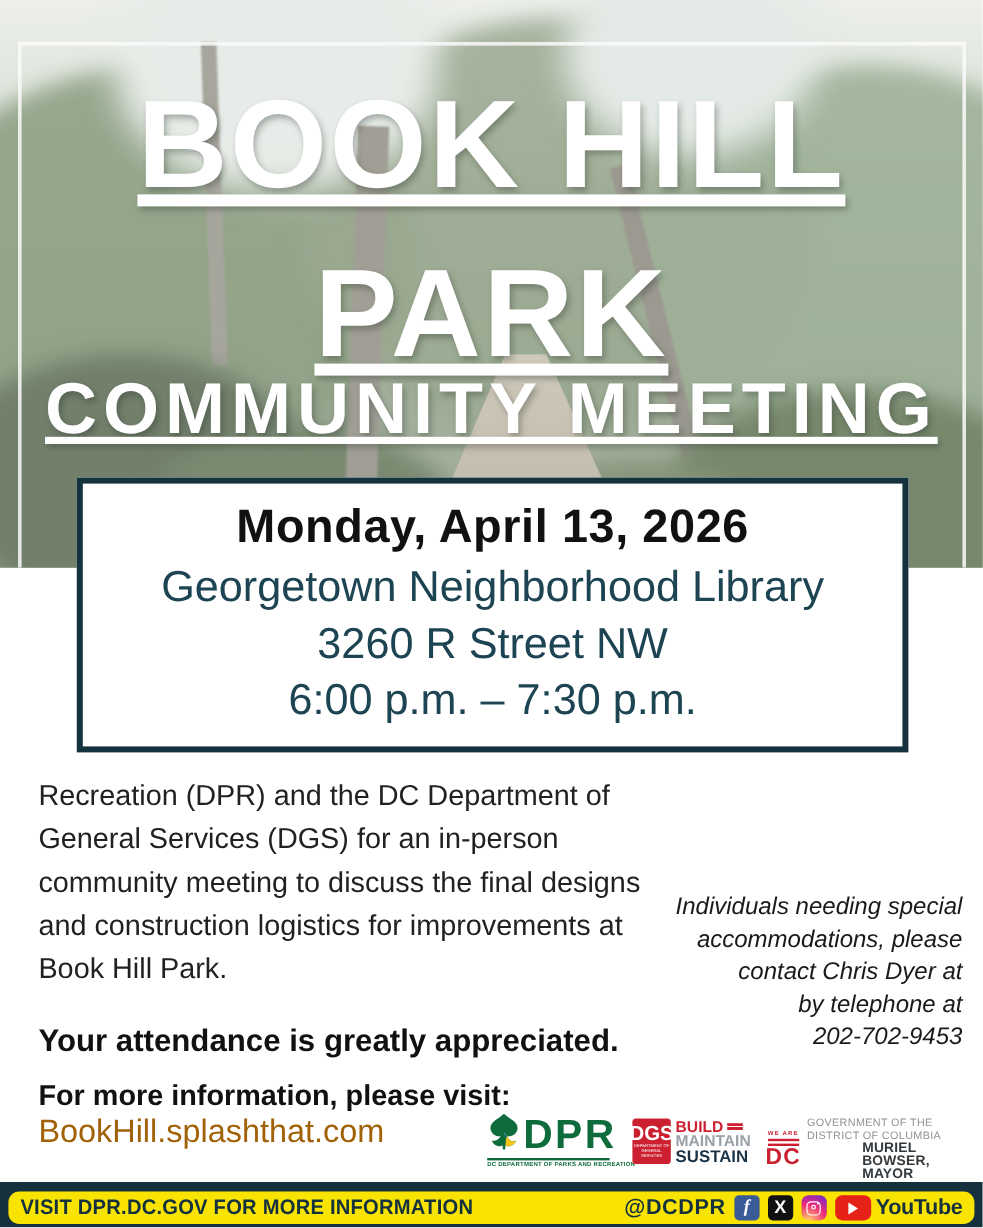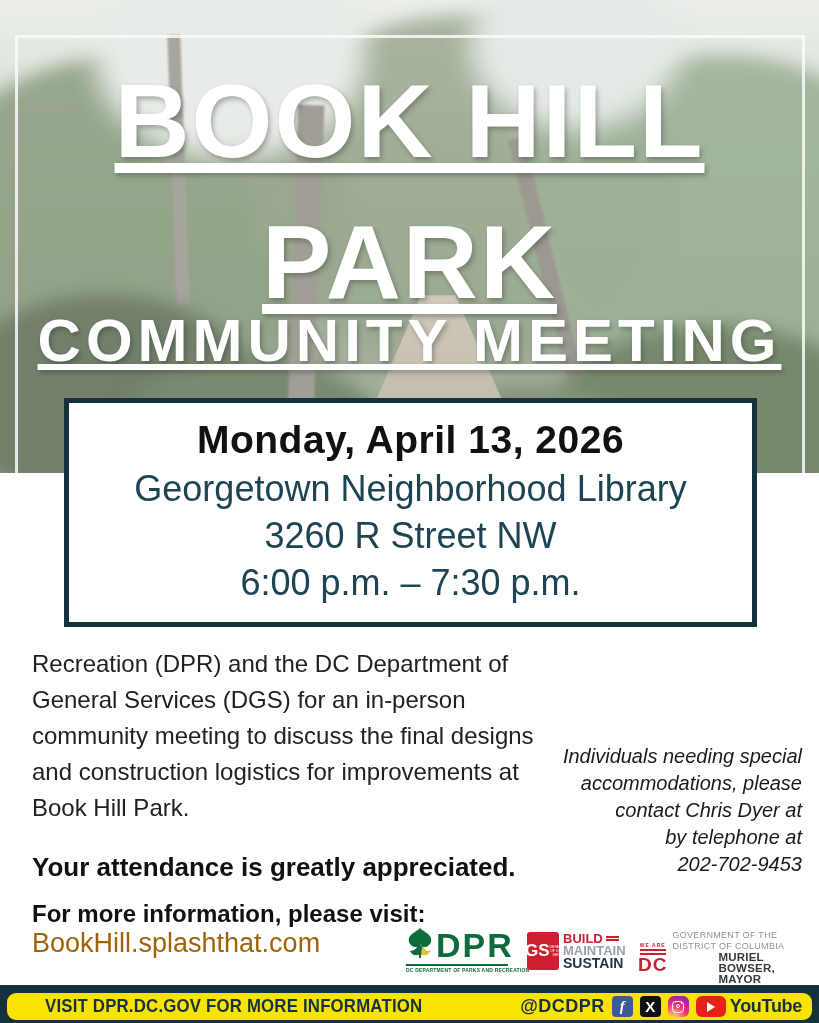--- a/index.html
+++ b/index.html
@@ -60,42 +60,42 @@
   }
   .accommodations a{color:#1a1a1a;text-decoration:underline;font-style:italic;}
   
   .dpr-logo{position:absolute;left:406px;top:927px;width:102px;}
   .dpr-row{display:flex;align-items:center;gap:2px;}
   .dpr-name{color:#0e6b3c;font-size:34px;font-weight:700;letter-spacing:2px;line-height:34px;}
   .dpr-tag{display:block;margin-top:1px;border-top:2px solid #0e6b3c;color:#0e6b3c;
     font-size:5px;font-weight:700;letter-spacing:.2px;padding-top:1px;white-space:nowrap;}
   .dgs-logo{position:absolute;left:527px;top:932px;display:flex;gap:4px;}
   .dgs-square{width:32px;height:38px;background:#cc2031;border-radius:3px;color:#fff;
-    display:flex;flex-direction:row;align-items:center;justify-content:center;}
+    display:flex;flex-direction:column;align-items:center;justify-content:center;}
   .dgs-name{font-size:17px;font-weight:700;line-height:16px;}
   .dgs-sub{font-size:3.5px;line-height:4px;text-align:center;}
   .dgs-words{display:flex;flex-direction:column;justify-content:center;line-height:12px;}
   .dgs-build{color:#cc2031;font-weight:700;font-size:13px;display:flex;align-items:center;gap:3px;}
   .dgs-flag{display:inline-block;width:13px;height:7px;
     background:linear-gradient(180deg,#cc2031 0 28%,transparent 28% 50%,#cc2031 50% 78%,transparent 78%);}
   .dgs-maintain{color:#9aa0a6;font-size:13px;font-weight:700;}
   .dgs-sustain{color:#1b3347;font-size:14px;font-weight:700;}
   .dcgov-logo{position:absolute;left:638px;top:930px;display:flex;gap:5px;align-items:center;}
   .dc-mark{display:flex;flex-direction:column;align-items:center;width:32px;}
   .dc-weare{color:#cc2031;font-size:5px;font-weight:700;letter-spacing:1px;}
   .dc-bars{width:26px;height:6px;border-top:2px solid #cc2031;border-bottom:2px solid #cc2031;margin:1px 0;}
   .dc-dc{color:#cc2031;font-size:19px;font-weight:700;line-height:18px;letter-spacing:1px;}
   .dc-text{display:flex;flex-direction:column;line-height:11px;}
   .dc-g1{color:#8d9296;font-size:9px;letter-spacing:.3px;}
   .dc-g2{color:#33383c;font-size:11.5px;font-weight:700;letter-spacing:.2px;margin-left:46px;}
   
   .footer{position:absolute;left:0;bottom:0;width:819px;height:38px;background:#14313d;}
   .footer-bar{
     position:absolute;left:7px;top:8px;width:805px;height:27px;background:#f9e300;border-radius:9px;
-    display:flex;align-items:center;justify-content:space-between;padding:0 10px 0 38px;
+    display:flex;align-items:center;justify-content:space-between;padding:0 10px 0 10px;
   }
   .footer-visit{color:#14313d;font-size:17.5px;font-weight:700;letter-spacing:.2px;
     transform:scaleX(.96);transform-origin:left center;white-space:nowrap;}
   .social{display:flex;align-items:center;gap:7px;}
   .handle{color:#14313d;font-size:18px;font-weight:700;letter-spacing:.5px;}
   .icon{width:21px;height:21px;display:flex;align-items:center;justify-content:center;
     color:#fff;font-weight:700;font-size:15px;}
   .fb{background:#3b5a98;border-radius:4px;}
   .fb span{font-family:"Liberation Serif",serif;font-style:italic;}
   .xx{background:#111;border-radius:4px;}

